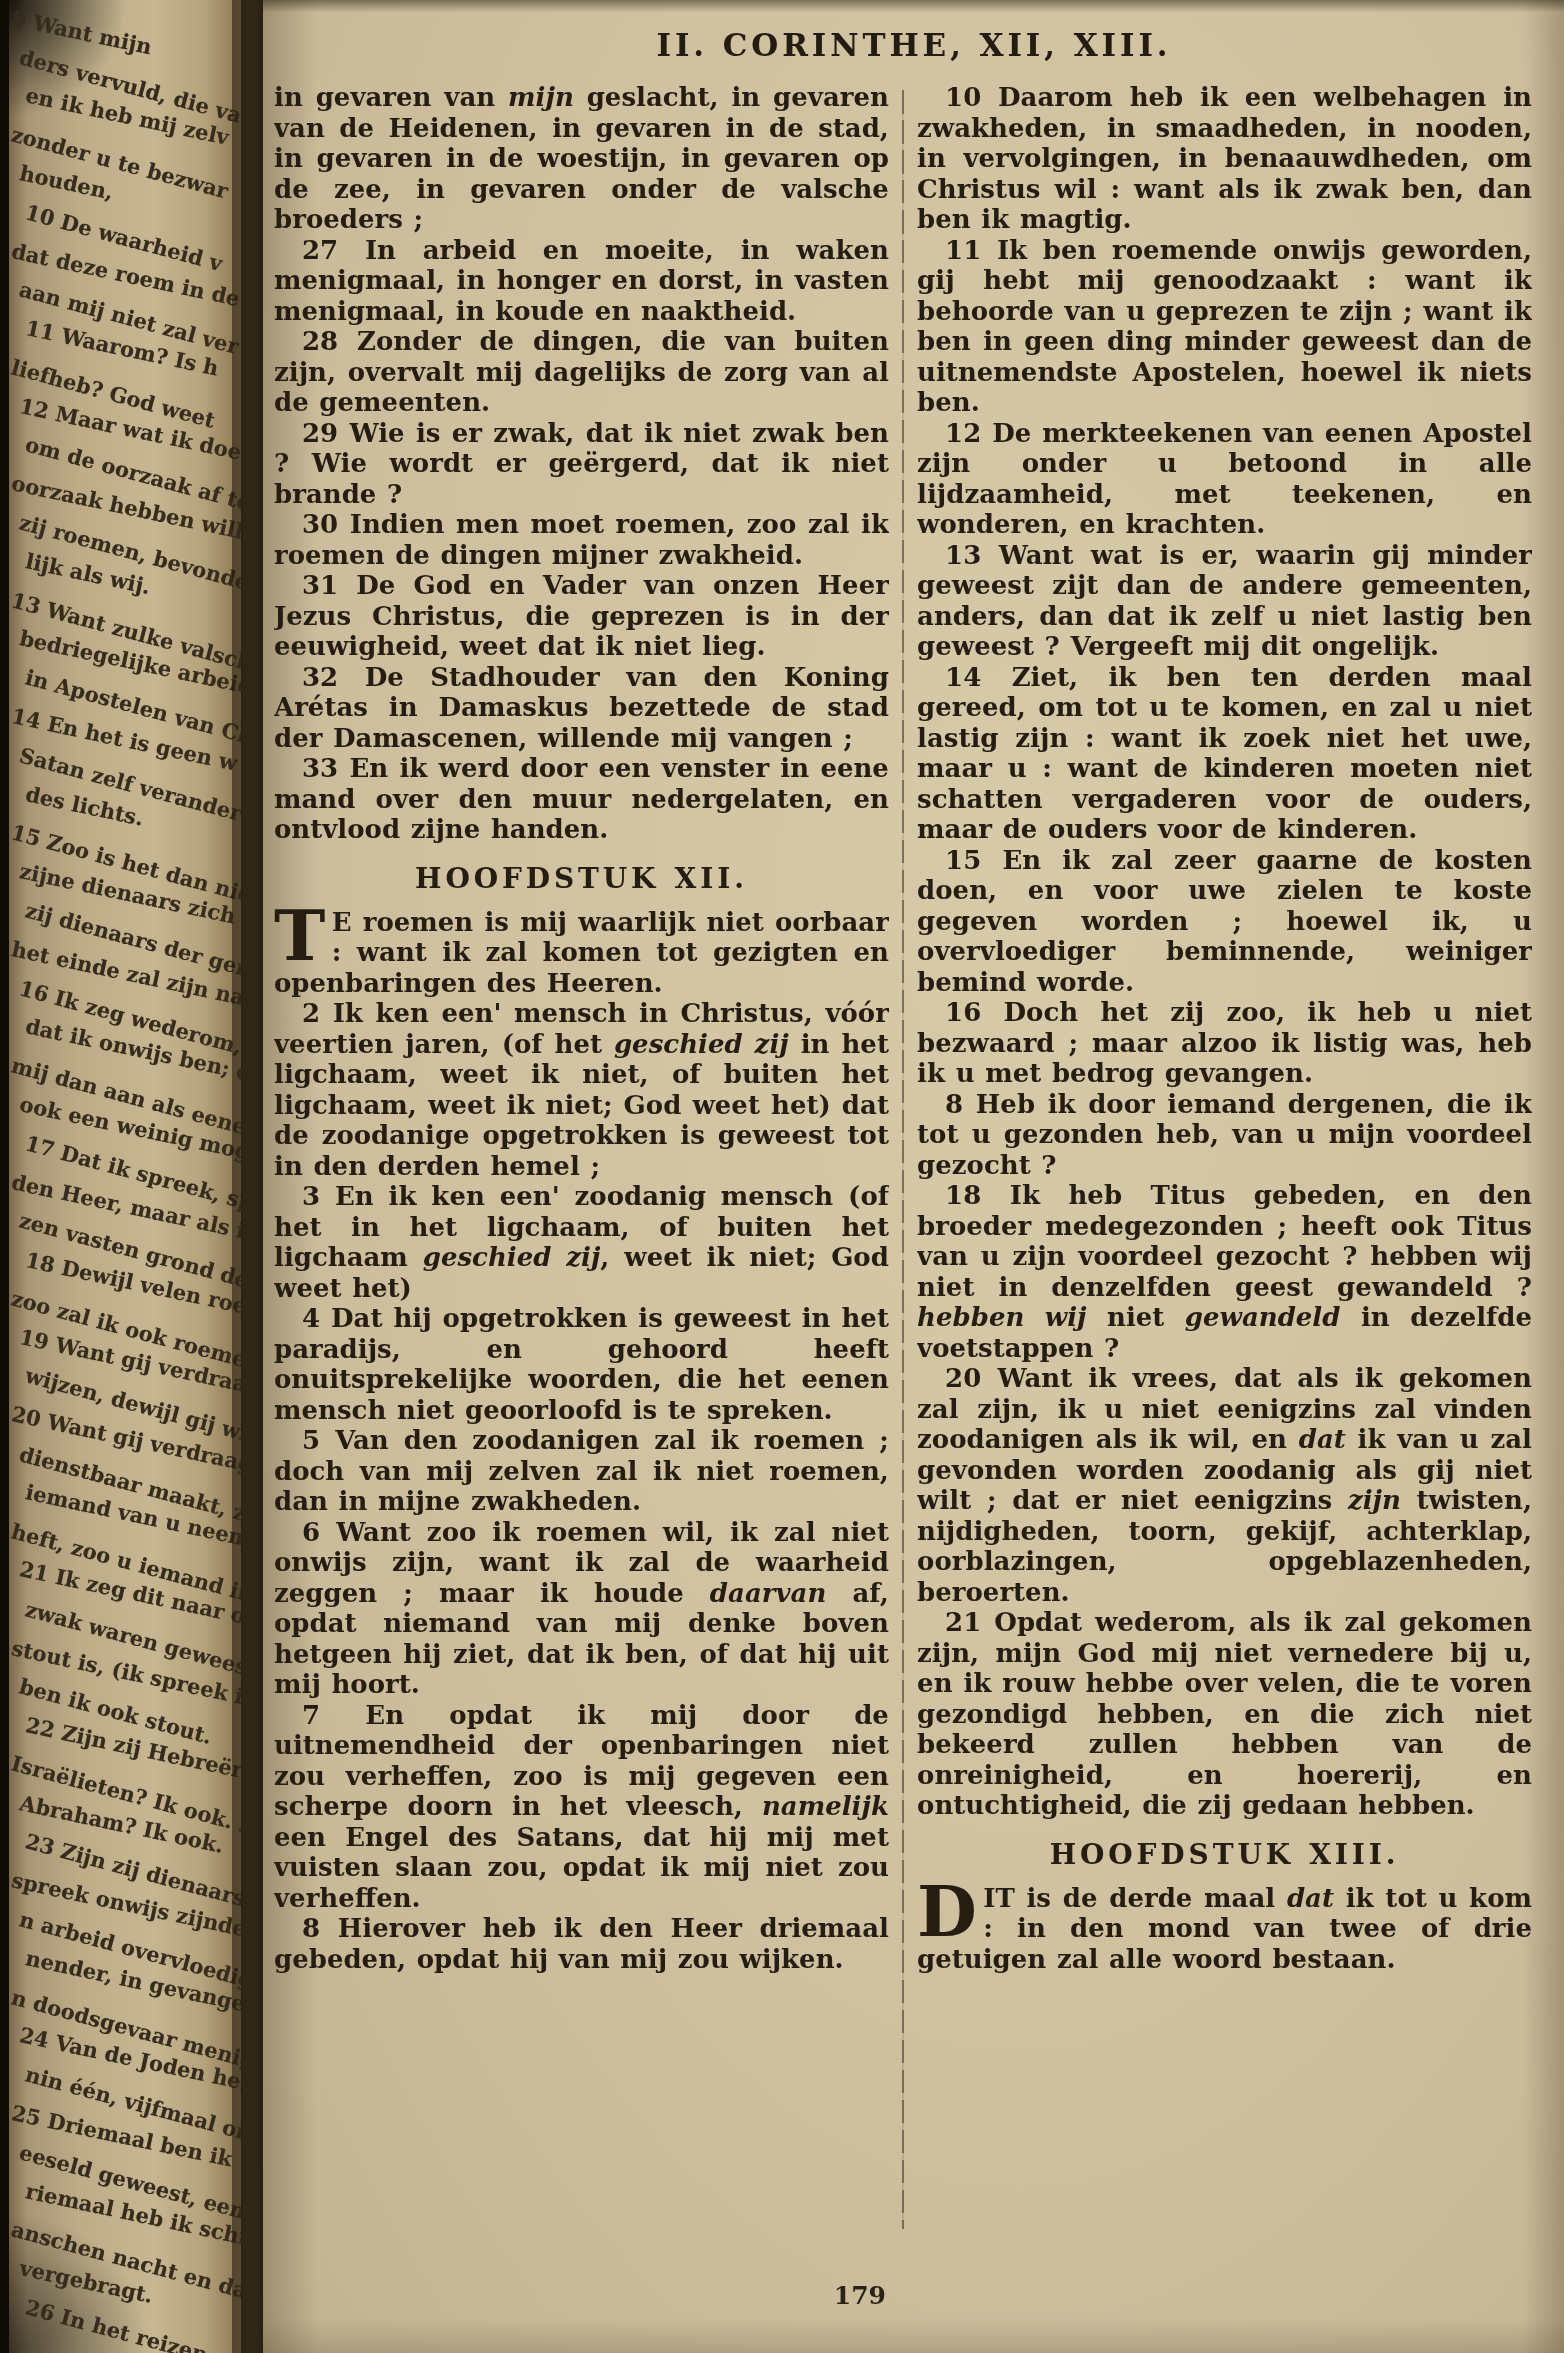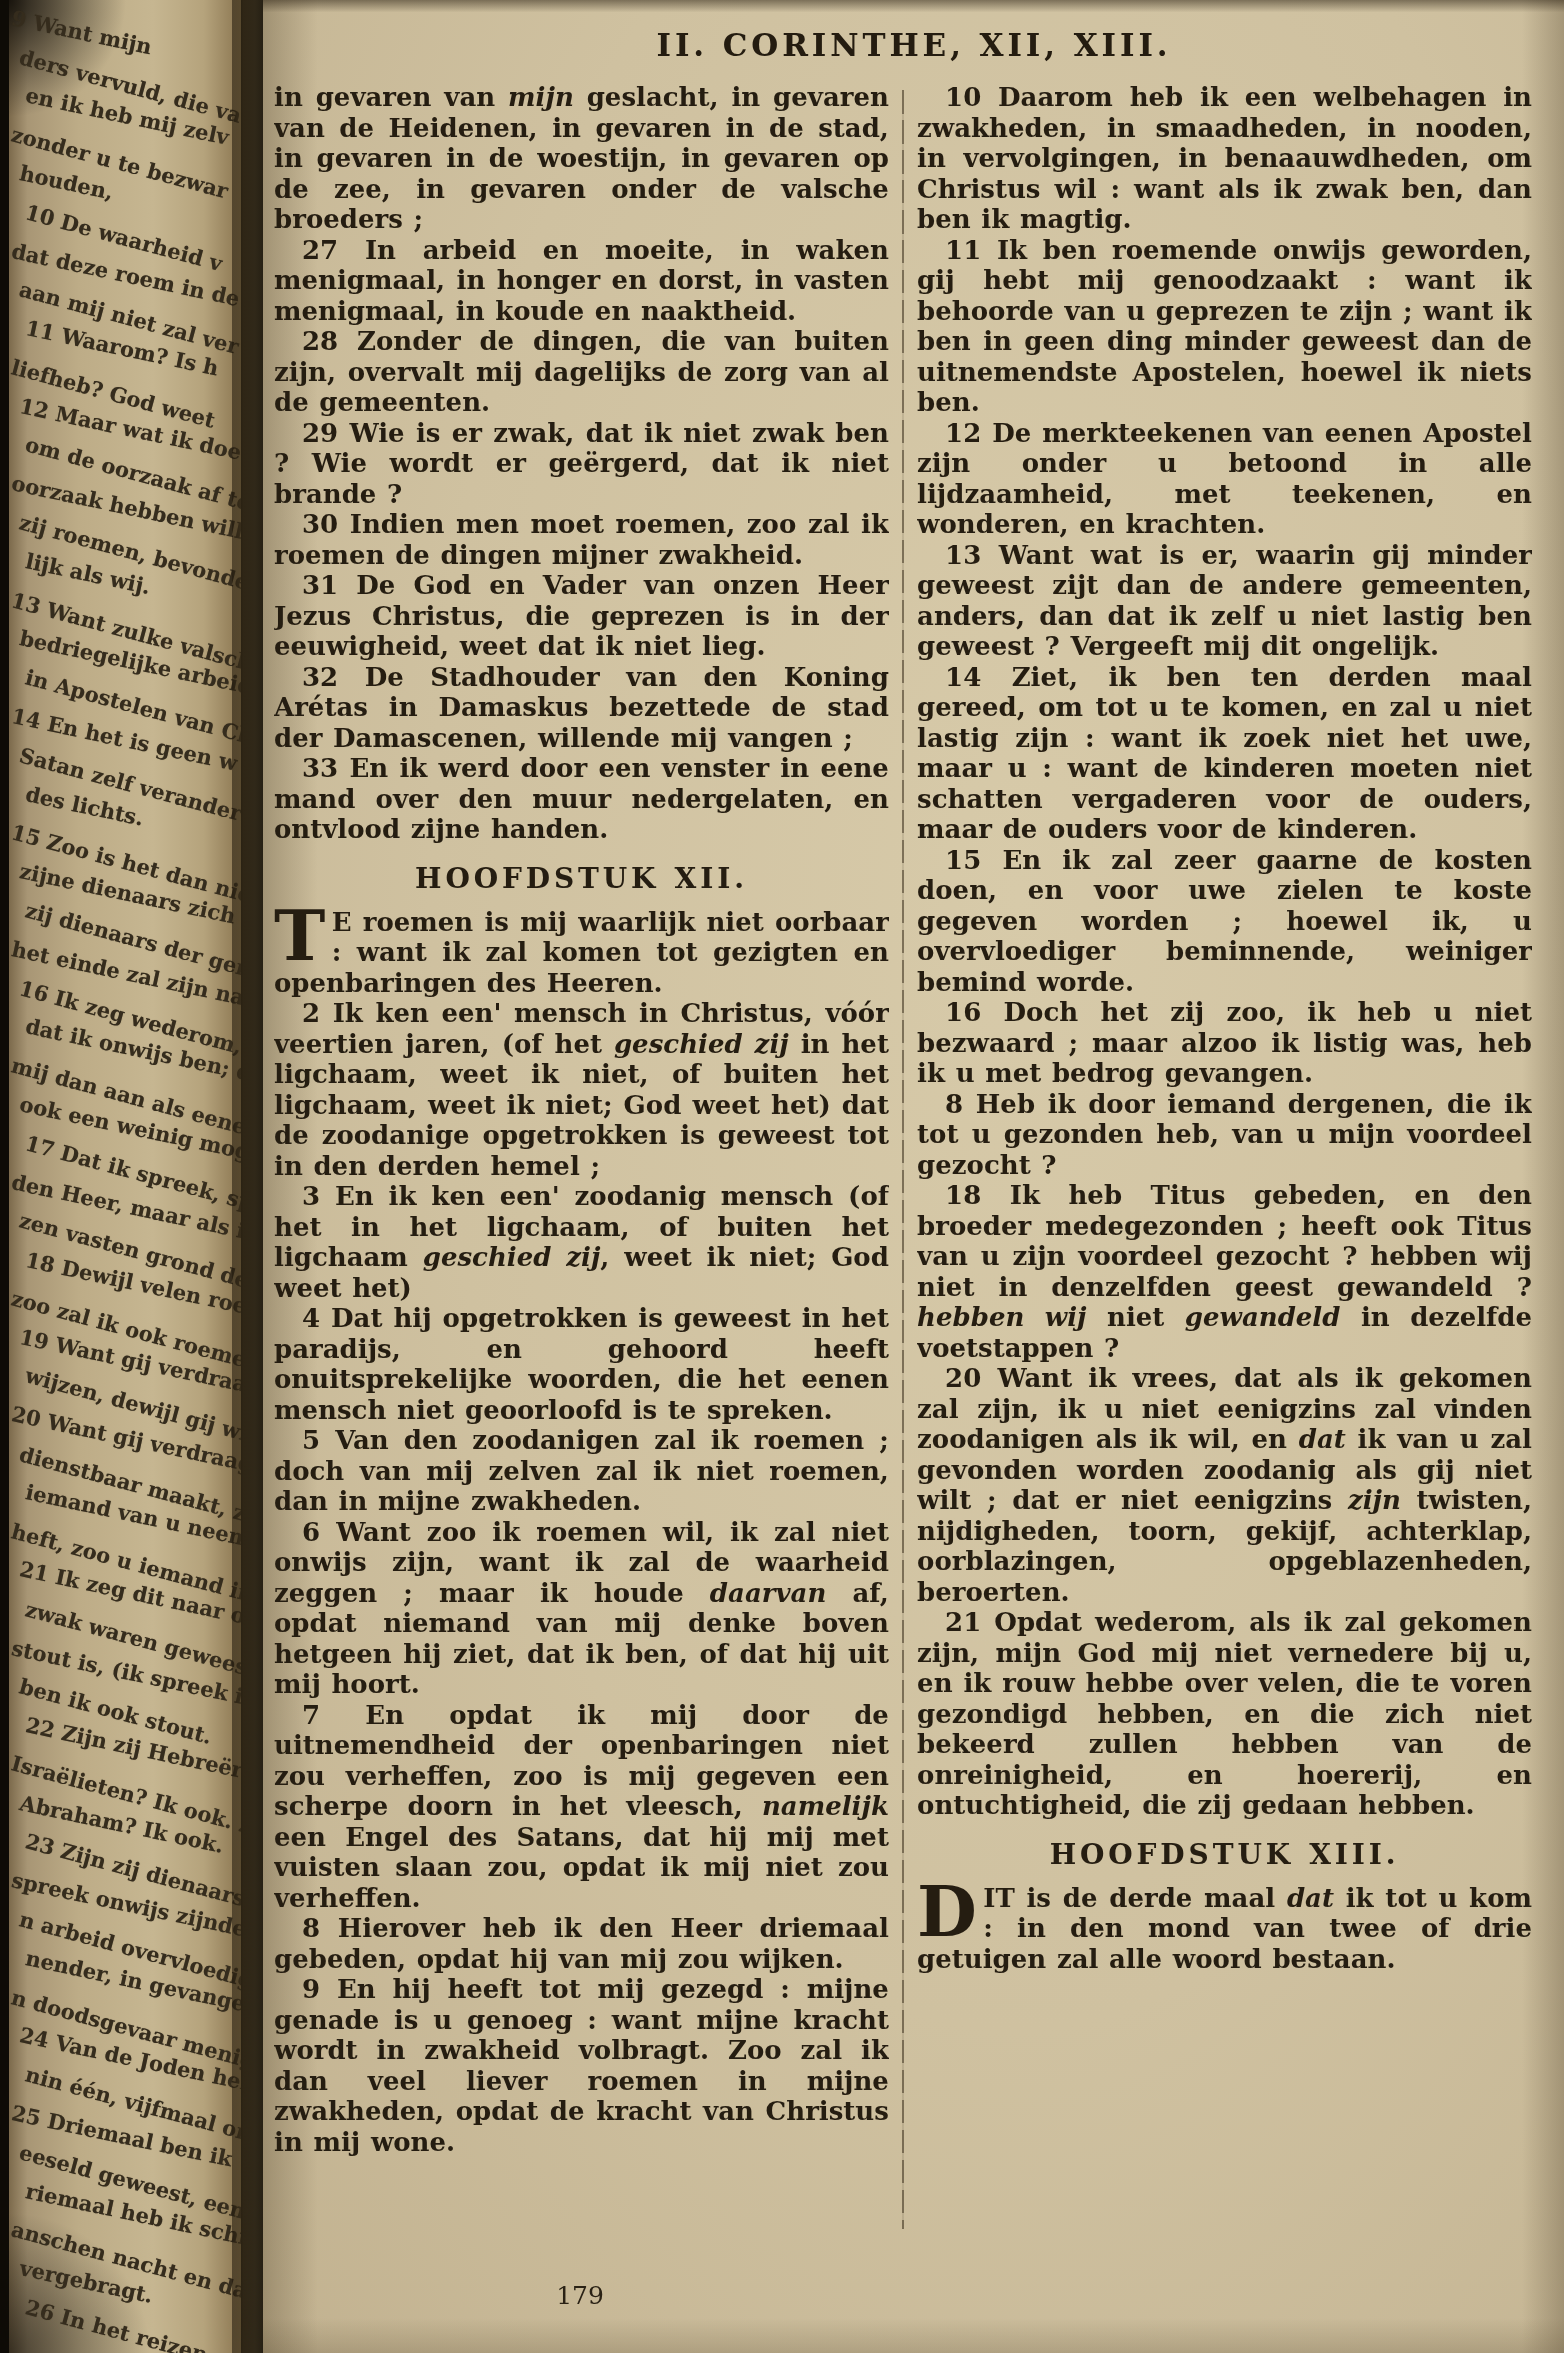--- a/index.html
+++ b/index.html
@@ -93,23 +93,23 @@
   .initial{
     float:left;
     font-size:69px;
     line-height:55px;
     font-weight:700;
     margin:1.6px 6.3px 0 0;
   }
   .page-number{
     position:absolute;
     bottom:44px;left:11px;width:612px;
-    text-align:center;
+    text-align:right;
     font-size:25px;
-    font-weight:400;
+    font-weight:700;
     color:#2a2215;
   }
   i{font-style:italic;}
 </style>
 </head>
 <body>
 
 <div class="photo">
 
   <div class="curled-page">
@@ -193,21 +193,20 @@
           <p class="verse">33 En ik werd door een venster in eene mand over den muur nedergelaten, en ontvlood zijne handen.</p>
           <div class="chapter-heading">HOOFDSTUK XII.</div>
           <p class="verse has-initial"><span class="initial">T</span>E roemen is mij waarlijk niet oorbaar : want ik zal komen tot gezigten en openbaringen des Heeren.</p>
           <p class="verse">2 Ik ken een' mensch in Christus, vóór veertien jaren, (of het <i>geschied zij</i> in het ligchaam, weet ik niet, of buiten het ligchaam, weet ik niet; God weet het) dat de zoodanige opgetrokken is geweest tot in den derden hemel ;</p>
           <p class="verse">3 En ik ken een' zoodanig mensch (of het in het ligchaam, of buiten het ligchaam <i>geschied zij</i>, weet ik niet; God weet het)</p>
           <p class="verse">4 Dat hij opgetrokken is geweest in het paradijs, en gehoord heeft onuitsprekelijke woorden, die het eenen mensch niet geoorloofd is te spreken.</p>
           <p class="verse">5 Van den zoodanigen zal ik roemen ; doch van mij zelven zal ik niet roemen, dan in mijne zwakheden.</p>
           <p class="verse">6 Want zoo ik roemen wil, ik zal niet onwijs zijn, want ik zal de waarheid zeggen ; maar ik houde <i>daarvan</i> af, opdat niemand van mij denke boven hetgeen hij ziet, dat ik ben, of dat hij uit mij hoort.</p>
           <p class="verse">7 En opdat ik mij door de uitnemendheid der openbaringen niet zou verheffen, zoo is mij gegeven een scherpe doorn in het vleesch, <i>namelijk</i> een Engel des Satans, dat hij mij met vuisten slaan zou, opdat ik mij niet zou verheffen.</p>
           <p class="verse">8 Hierover heb ik den Heer driemaal gebeden, opdat hij van mij zou wijken.</p>
-          <p class="verse">9 En hij heeft tot mij gezegd : mijne genade is u genoeg : want mijne kracht wordt in zwakheid volbragt. Zoo zal ik dan veel liever roemen in mijne zwakheden, opdat de kracht van Christus in mij wone.</p>
         </div>
 
       <div class="divider"></div>
 
       <div class="column">
           <p class="verse">10 Daarom heb ik een welbehagen in zwakheden, in smaadheden, in nooden, in vervolgingen, in benaauwdheden, om Christus wil : want als ik zwak ben, dan ben ik magtig.</p>
           <p class="verse">11 Ik ben roemende onwijs geworden, gij hebt mij genoodzaakt : want ik behoorde van u geprezen te zijn ; want ik ben in geen ding minder geweest dan de uitnemendste Apostelen, hoewel ik niets ben.</p>
           <p class="verse">12 De merkteekenen van eenen Apostel zijn onder u betoond in alle lijdzaamheid, met teekenen, en wonderen, en krachten.</p>
           <p class="verse">13 Want wat is er, waarin gij minder geweest zijt dan de andere gemeenten, anders, dan dat ik zelf u niet lastig ben geweest ?  Vergeeft mij dit ongelijk.</p>
           <p class="verse">14 Ziet, ik ben ten derden maal gereed, om tot u te komen, en zal u niet lastig zijn : want ik zoek niet het uwe, maar u : want de kinderen moeten niet schatten vergaderen voor de ouders, maar de ouders voor de kinderen.</p>

